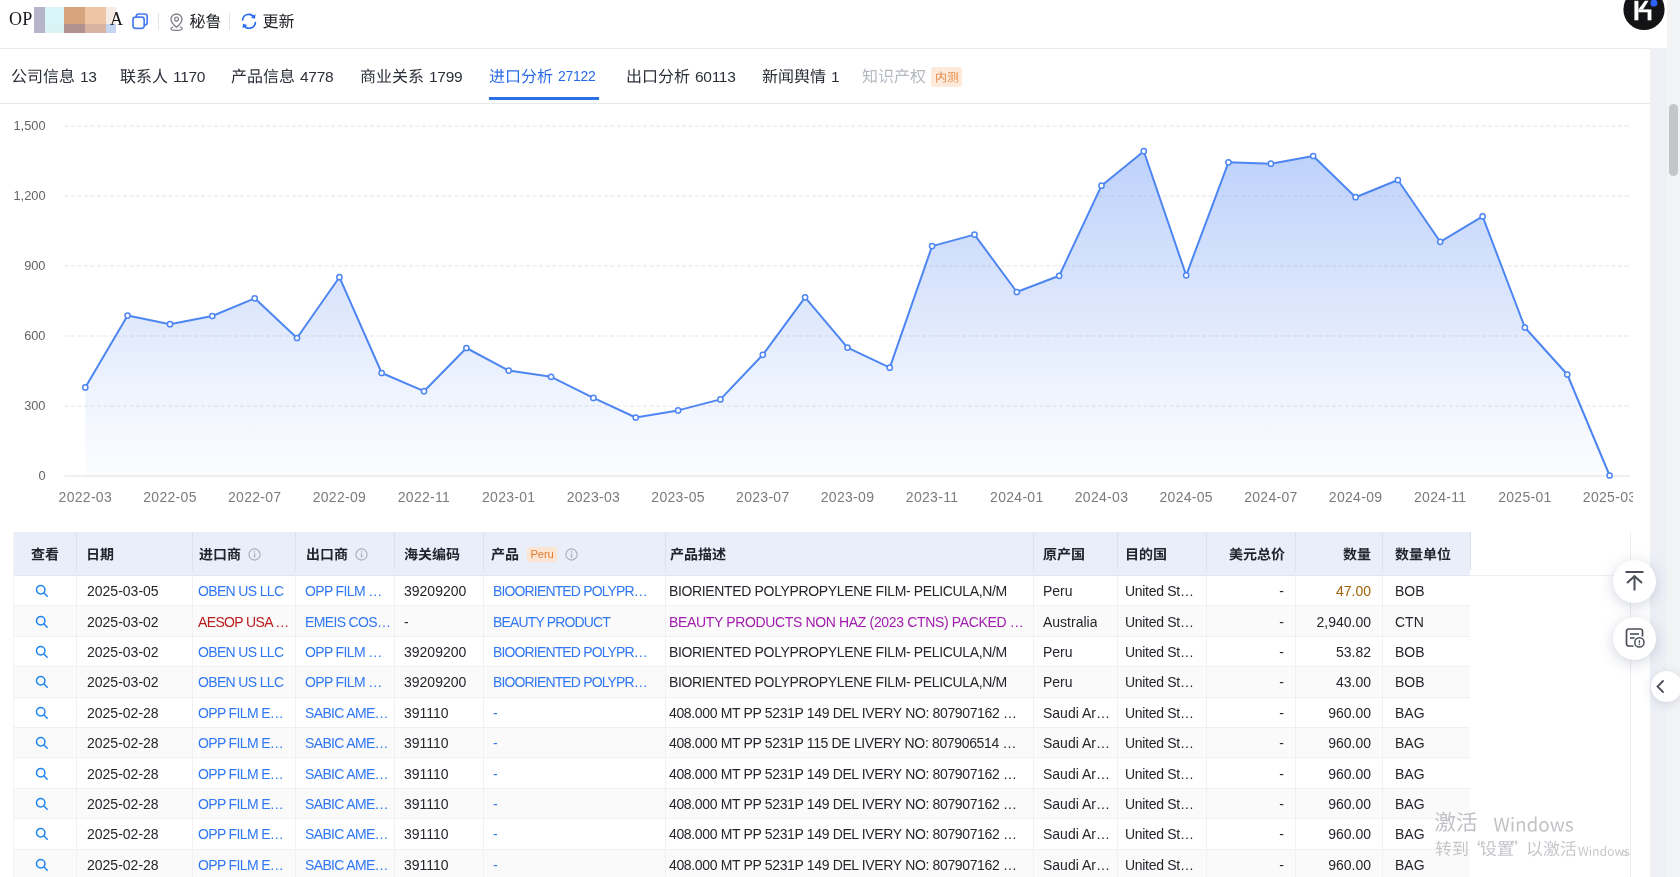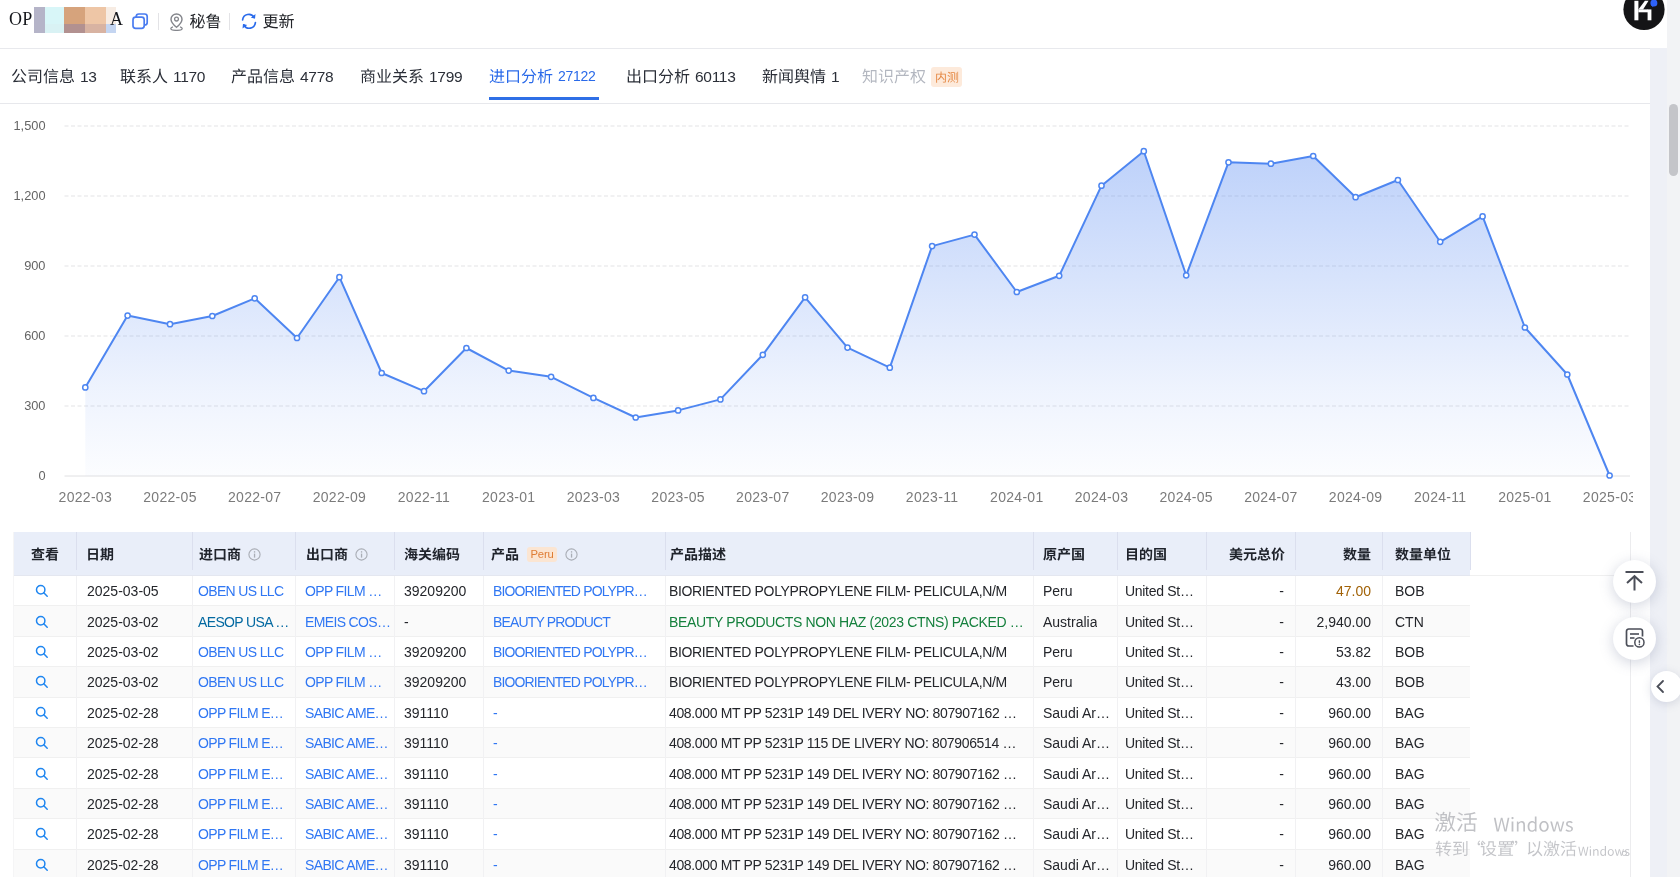--- a/index.html
+++ b/index.html
@@ -277,25 +277,25 @@
 <div class="abs" style="left:1033px;top:606.4px;width:1px;height:30.4px;background:#f1f1f3"></div>
 <div class="abs" style="left:1117px;top:606.4px;width:1px;height:30.4px;background:#f1f1f3"></div>
 <div class="abs" style="left:1206px;top:606.4px;width:1px;height:30.4px;background:#f1f1f3"></div>
 <div class="abs" style="left:1295px;top:606.4px;width:1px;height:30.4px;background:#f1f1f3"></div>
 <div class="abs" style="left:1382px;top:606.4px;width:1px;height:30.4px;background:#f1f1f3"></div>
 <svg class="abs" style="left:35px;top:614.6px" width="14" height="14" viewBox="0 0 14 14">
 <circle cx="5.7" cy="5.7" r="4.2" fill="none" stroke="#1f86f0" stroke-width="1.5"></circle>
 <line x1="8.8" y1="8.8" x2="12.2" y2="12.2" stroke="#1f86f0" stroke-width="1.5" stroke-linecap="round"></line>
     </svg>
 <div style="position:absolute;top:613.6px;font-size:14px;white-space:nowrap;overflow:hidden;left:87px;color:#24262b">2025-03-02</div>
-<div style="position:absolute;top:613.6px;font-size:14px;white-space:nowrap;overflow:hidden;left:198px;width:95px;letter-spacing:-.65px;color:#0369a1">AESOP USA …</div>
+<div style="position:absolute;top:613.6px;font-size:14px;white-space:nowrap;overflow:hidden;left:198px;width:95px;letter-spacing:-.65px;color:#b91c1c">AESOP USA …</div>
 <div style="position:absolute;top:613.6px;font-size:14px;white-space:nowrap;overflow:hidden;left:305px;width:87px;letter-spacing:-.65px;color:#3077f3">EMEIS COS…</div>
 <div style="position:absolute;top:613.6px;font-size:14px;white-space:nowrap;overflow:hidden;left:404px;color:#24262b">-</div>
 <div style="position:absolute;top:613.6px;font-size:14px;white-space:nowrap;overflow:hidden;left:493px;width:170px;letter-spacing:-.85px;color:#3077f3">BEAUTY PRODUCT</div>
-<div style="position:absolute;top:613.6px;font-size:14px;white-space:nowrap;overflow:hidden;left:669px;width:363px;letter-spacing:-.35px;color:#15803d">BEAUTY PRODUCTS NON HAZ (2023 CTNS) PACKED …</div>
+<div style="position:absolute;top:613.6px;font-size:14px;white-space:nowrap;overflow:hidden;left:669px;width:363px;letter-spacing:-.35px;color:#a21caf">BEAUTY PRODUCTS NON HAZ (2023 CTNS) PACKED …</div>
 <div style="position:absolute;top:613.6px;font-size:14px;white-space:nowrap;overflow:hidden;left:1043px;color:#24262b">Australia</div>
 <div style="position:absolute;top:613.6px;font-size:14px;white-space:nowrap;overflow:hidden;left:1125px;width:77px;letter-spacing:-.3px;color:#24262b">United St…</div>
 <div style="position:absolute;top:613.6px;font-size:14px;white-space:nowrap;overflow:hidden;left:1206px;width:78px;text-align:right;color:#24262b">-</div>
 <div style="position:absolute;top:613.6px;font-size:14px;white-space:nowrap;overflow:hidden;left:1295px;width:76px;text-align:right;color:#24262b">2,940.00</div>
 <div style="position:absolute;top:613.6px;font-size:14px;white-space:nowrap;overflow:hidden;left:1395px;color:#24262b">CTN</div>
 <div class="abs" style="left:14px;top:636.8px;width:1456px;height:30.4px;background:#ffffff;border-bottom:1px solid #f0f0f0"></div>
 <div class="abs" style="left:76px;top:636.8px;width:1px;height:30.4px;background:#f1f1f3"></div>
 <div class="abs" style="left:192px;top:636.8px;width:1px;height:30.4px;background:#f1f1f3"></div>
 <div class="abs" style="left:295px;top:636.8px;width:1px;height:30.4px;background:#f1f1f3"></div>
 <div class="abs" style="left:394px;top:636.8px;width:1px;height:30.4px;background:#f1f1f3"></div>

